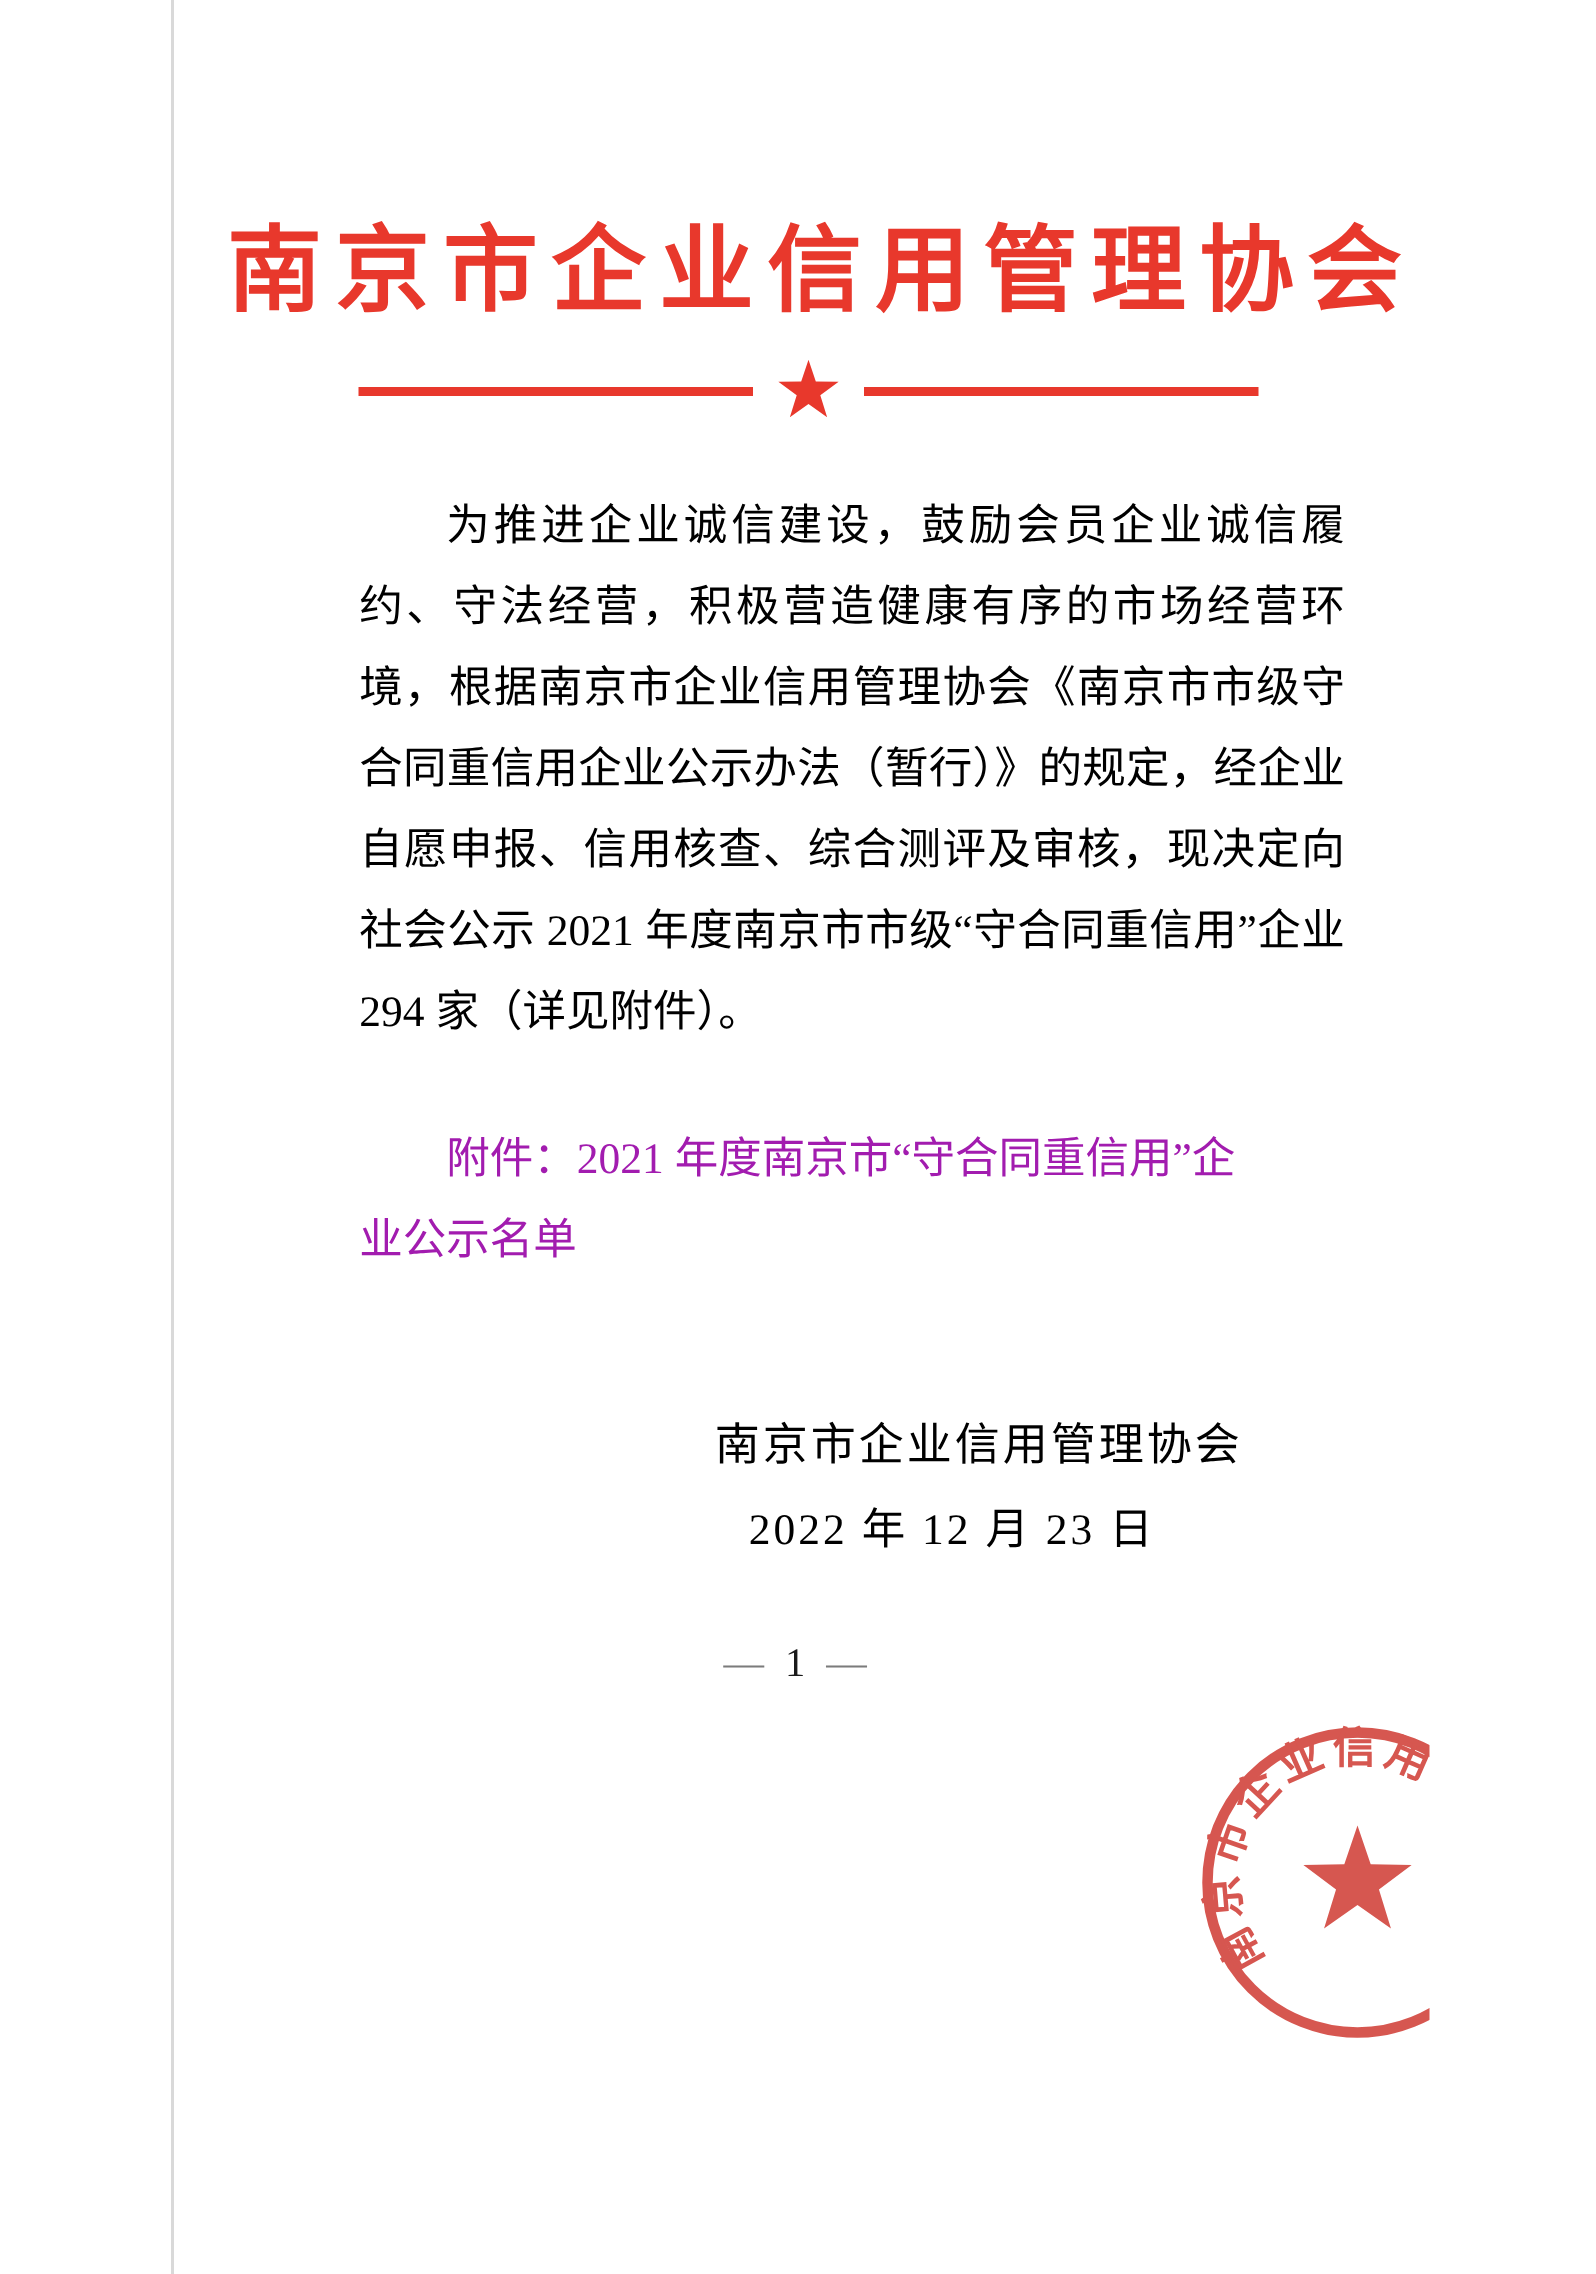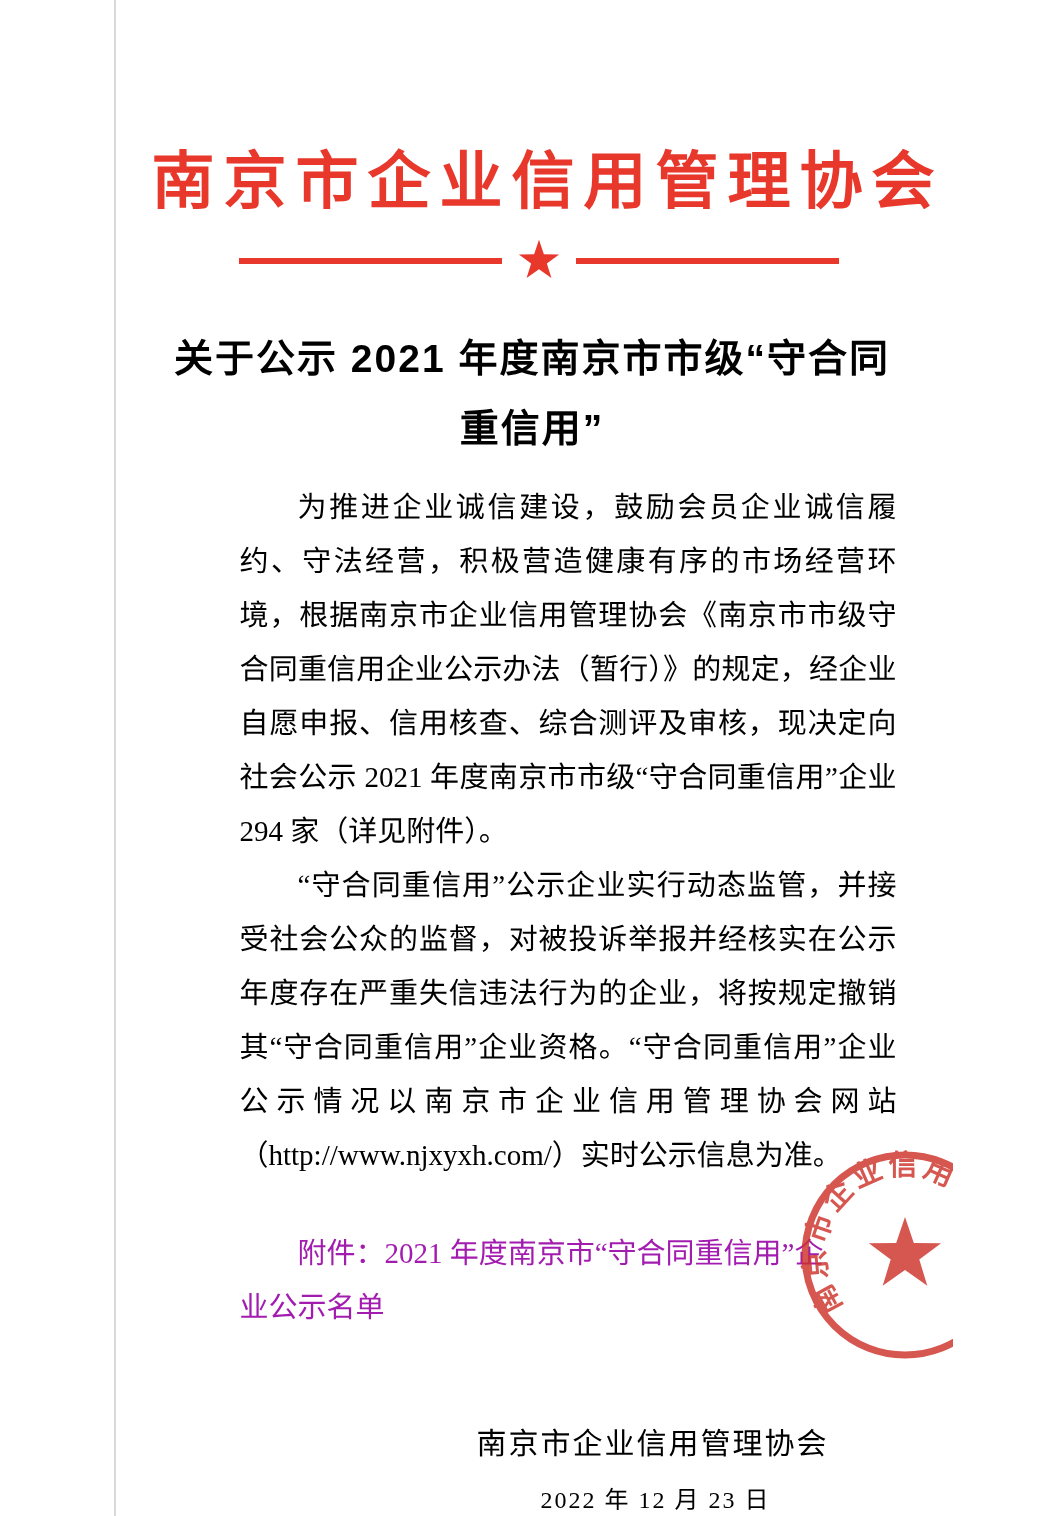--- a/index.html
+++ b/index.html
@@ -100,21 +100,21 @@
     text-align: right;
     font-size: 30px;
     line-height: 44px;
     letter-spacing: 2px;
     color: #000000;
   }
   .signature-date {
     margin-top: 12px;
     padding-right: 182px;
     text-align: right;
-    font-size: 24px;
+    font-size: 29px;
     line-height: 44px;
     letter-spacing: 2px;
     color: #000000;
   }
   
   .seal {
     position: absolute;
     left: 678px;
     top: 1140px;
     width: 230px;
@@ -145,26 +145,24 @@
 
   <div class="separator">
     <span class="sep-line" style="background:#e8382c"></span>
     <svg class="sep-star" viewBox="-50 -50 100 100" aria-hidden="true">
       <polygon fill="#e8382c" points="0,-46 10.6,-14.6 43.7,-14.2 17.1,5.6 27,37.2 0,18 -27,37.2 -17.1,5.6 -43.7,-14.2 -10.6,-14.6"></polygon>
     </svg>
     <span class="sep-line" style="background:#e8382c"></span>
   </div>
 
   <div class="doc-title">
-    <div>关于公示 2021 年度南京市市级“守合同重信用”</div>
   </div>
 
   <div class="body-text">
     <p>为推进企业诚信建设，鼓励会员企业诚信履约、守法经营，积极营造健康有序的市场经营环境，根据南京市企业信用管理协会《南京市市级守合同重信用企业公示办法（暂行）》的规定，经企业自愿申报、信用核查、综合测评及审核，现决定向社会公示 2021 年度南京市市级“守合同重信用”企业 294 家（详见附件）。</p>
-    <p>“守合同重信用”公示企业实行动态监管，并接受社会公众的监督，对被投诉举报并经核实在公示年度存在严重失信违法行为的企业，将按规定撤销其“守合同重信用”企业资格。“守合同重信用”企业公示情况以南京市企业信用管理协会网站（http://www.njxyxh.com/）实时公示信息为准。</p>
   </div>
 
   <div class="attachment-line">附件：2021 年度南京市“守合同重信用”企业公示名单</div>
 
   <div class="signature-org">南京市企业信用管理协会</div>
   <div class="signature-date">2022 年 12 月 23 日</div>
 
   <svg class="seal" viewBox="-115 -115 230 230" aria-hidden="true">
     <defs>
       <path id="sealArc" d="M -58,55 A 79.9,79.9 0 1 1 58,55"></path>

